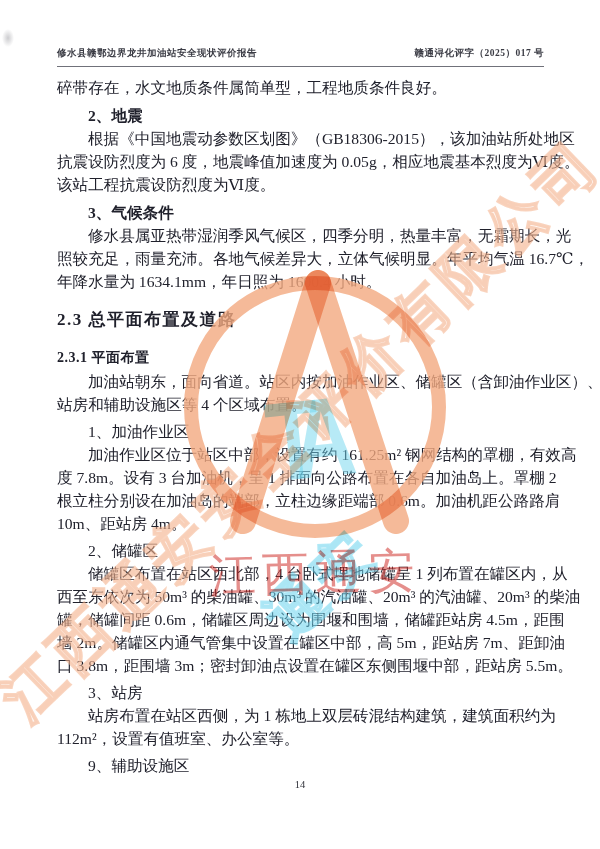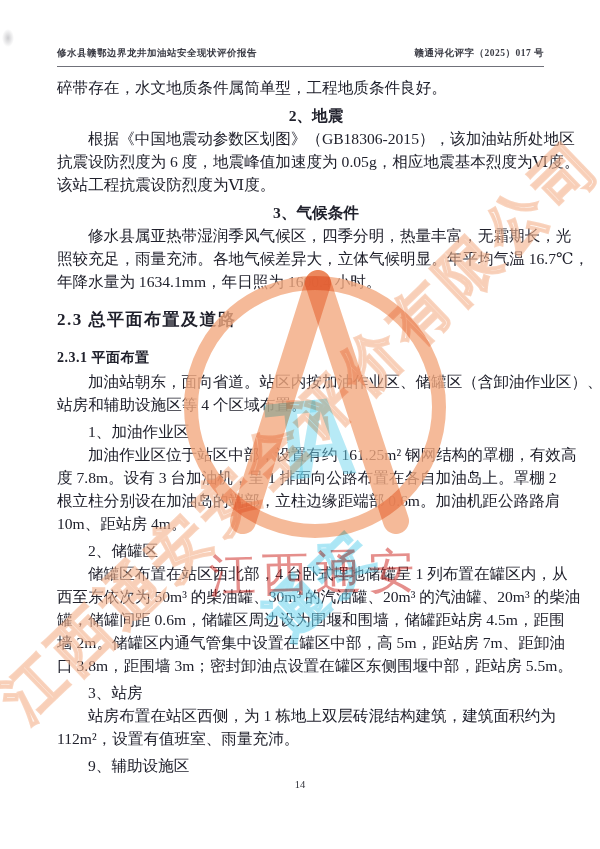--- a/index.html
+++ b/index.html
@@ -13,21 +13,21 @@
   
   .page-header{position:absolute;top:47px;left:57px;right:56px;display:flex;
     justify-content:space-between;align-items:flex-end;
     font-size:9.5px;font-weight:bold;color:#3a3b44;letter-spacing:.5px;font-family:Liberation Serif, serif;}
   .header-rule{position:absolute;top:66px;left:57px;right:56px;border-top:1.3px solid #70717a;}
   
   .content{position:absolute;top:76px;left:57px;width:487px;color:#20212c;}
   .line{font-size:15.6px;height:23px;line-height:23px;white-space:nowrap;}
   .j{text-align:justify;text-align-last:justify;}
   .ind{text-indent:31px;}
-  .h3{font-weight:bold;margin-top:5px;text-align:center;}
+  .h3{font-weight:bold;margin-top:5px;}
   .h2{font-weight:bold;font-size:17px;height:27px;line-height:27px;margin-top:13px;letter-spacing:1.5px;}
   .h2b{font-weight:bold;font-size:14px;height:25px;line-height:25px;margin-top:12px;letter-spacing:.5px;font-family:Liberation Serif, serif;}
   .item{margin-top:4px;}
   
   .page-footer{position:absolute;top:779px;left:0;right:0;text-align:center;
     font-size:10.5px;color:#33343c;}
   
   .watermark{position:absolute;inset:0;pointer-events:none;z-index:5;}
   .watermark *{mix-blend-mode:multiply;}
   .wm-svg{position:absolute;left:0;top:0;}
@@ -92,21 +92,21 @@
       <div class="line j">根立柱分别设在加油岛的端部，立柱边缘距端部 0.6m。加油机距公路路肩</div>
       <div class="line">10m、距站房 4m。</div>
       <div class="line ind item">2、储罐区</div>
       <div class="line j ind">储罐区布置在站区西北部，4 台卧式埋地储罐呈 1 列布置在罐区内，从</div>
       <div class="line j">西至东依次为 50m³ 的柴油罐、30m³ 的汽油罐、20m³ 的汽油罐、20m³ 的柴油</div>
       <div class="line j">罐，储罐间距 0.6m，储罐区周边设为围堰和围墙，储罐距站房 4.5m，距围</div>
       <div class="line j">墙 2m。储罐区内通气管集中设置在罐区中部，高 5m，距站房 7m、距卸油</div>
       <div class="line">口 3.8m，距围墙 3m；密封卸油点设置在罐区东侧围堰中部，距站房 5.5m。</div>
       <div class="line ind item">3、站房</div>
       <div class="line j ind">站房布置在站区西侧，为 1 栋地上双层砖混结构建筑，建筑面积约为</div>
-      <div class="line">112m²，设置有值班室、雨量充沛。</div>
+      <div class="line">112m²，设置有值班室、办公室等。</div>
       <div class="line ind item">9、辅助设施区</div>
     </div>
 
   <div class="watermark">
     <svg class="wm-svg" width="600" height="849" viewBox="0 0 600 849">
       <circle cx="315" cy="407" r="124" fill="none" stroke="rgba(243,169,127,0.8)" stroke-width="14"></circle>
       <path d="M318,283 L243,521" stroke="rgba(243,169,127,0.8)" stroke-width="26" stroke-linecap="round" fill="none"></path>
       <path d="M318,283 L396,521" stroke="rgba(243,169,127,0.8)" stroke-width="26" stroke-linecap="round" fill="none"></path>
     </svg>
     <div class="wm-diag">江西通安安全评价有限公司</div>

